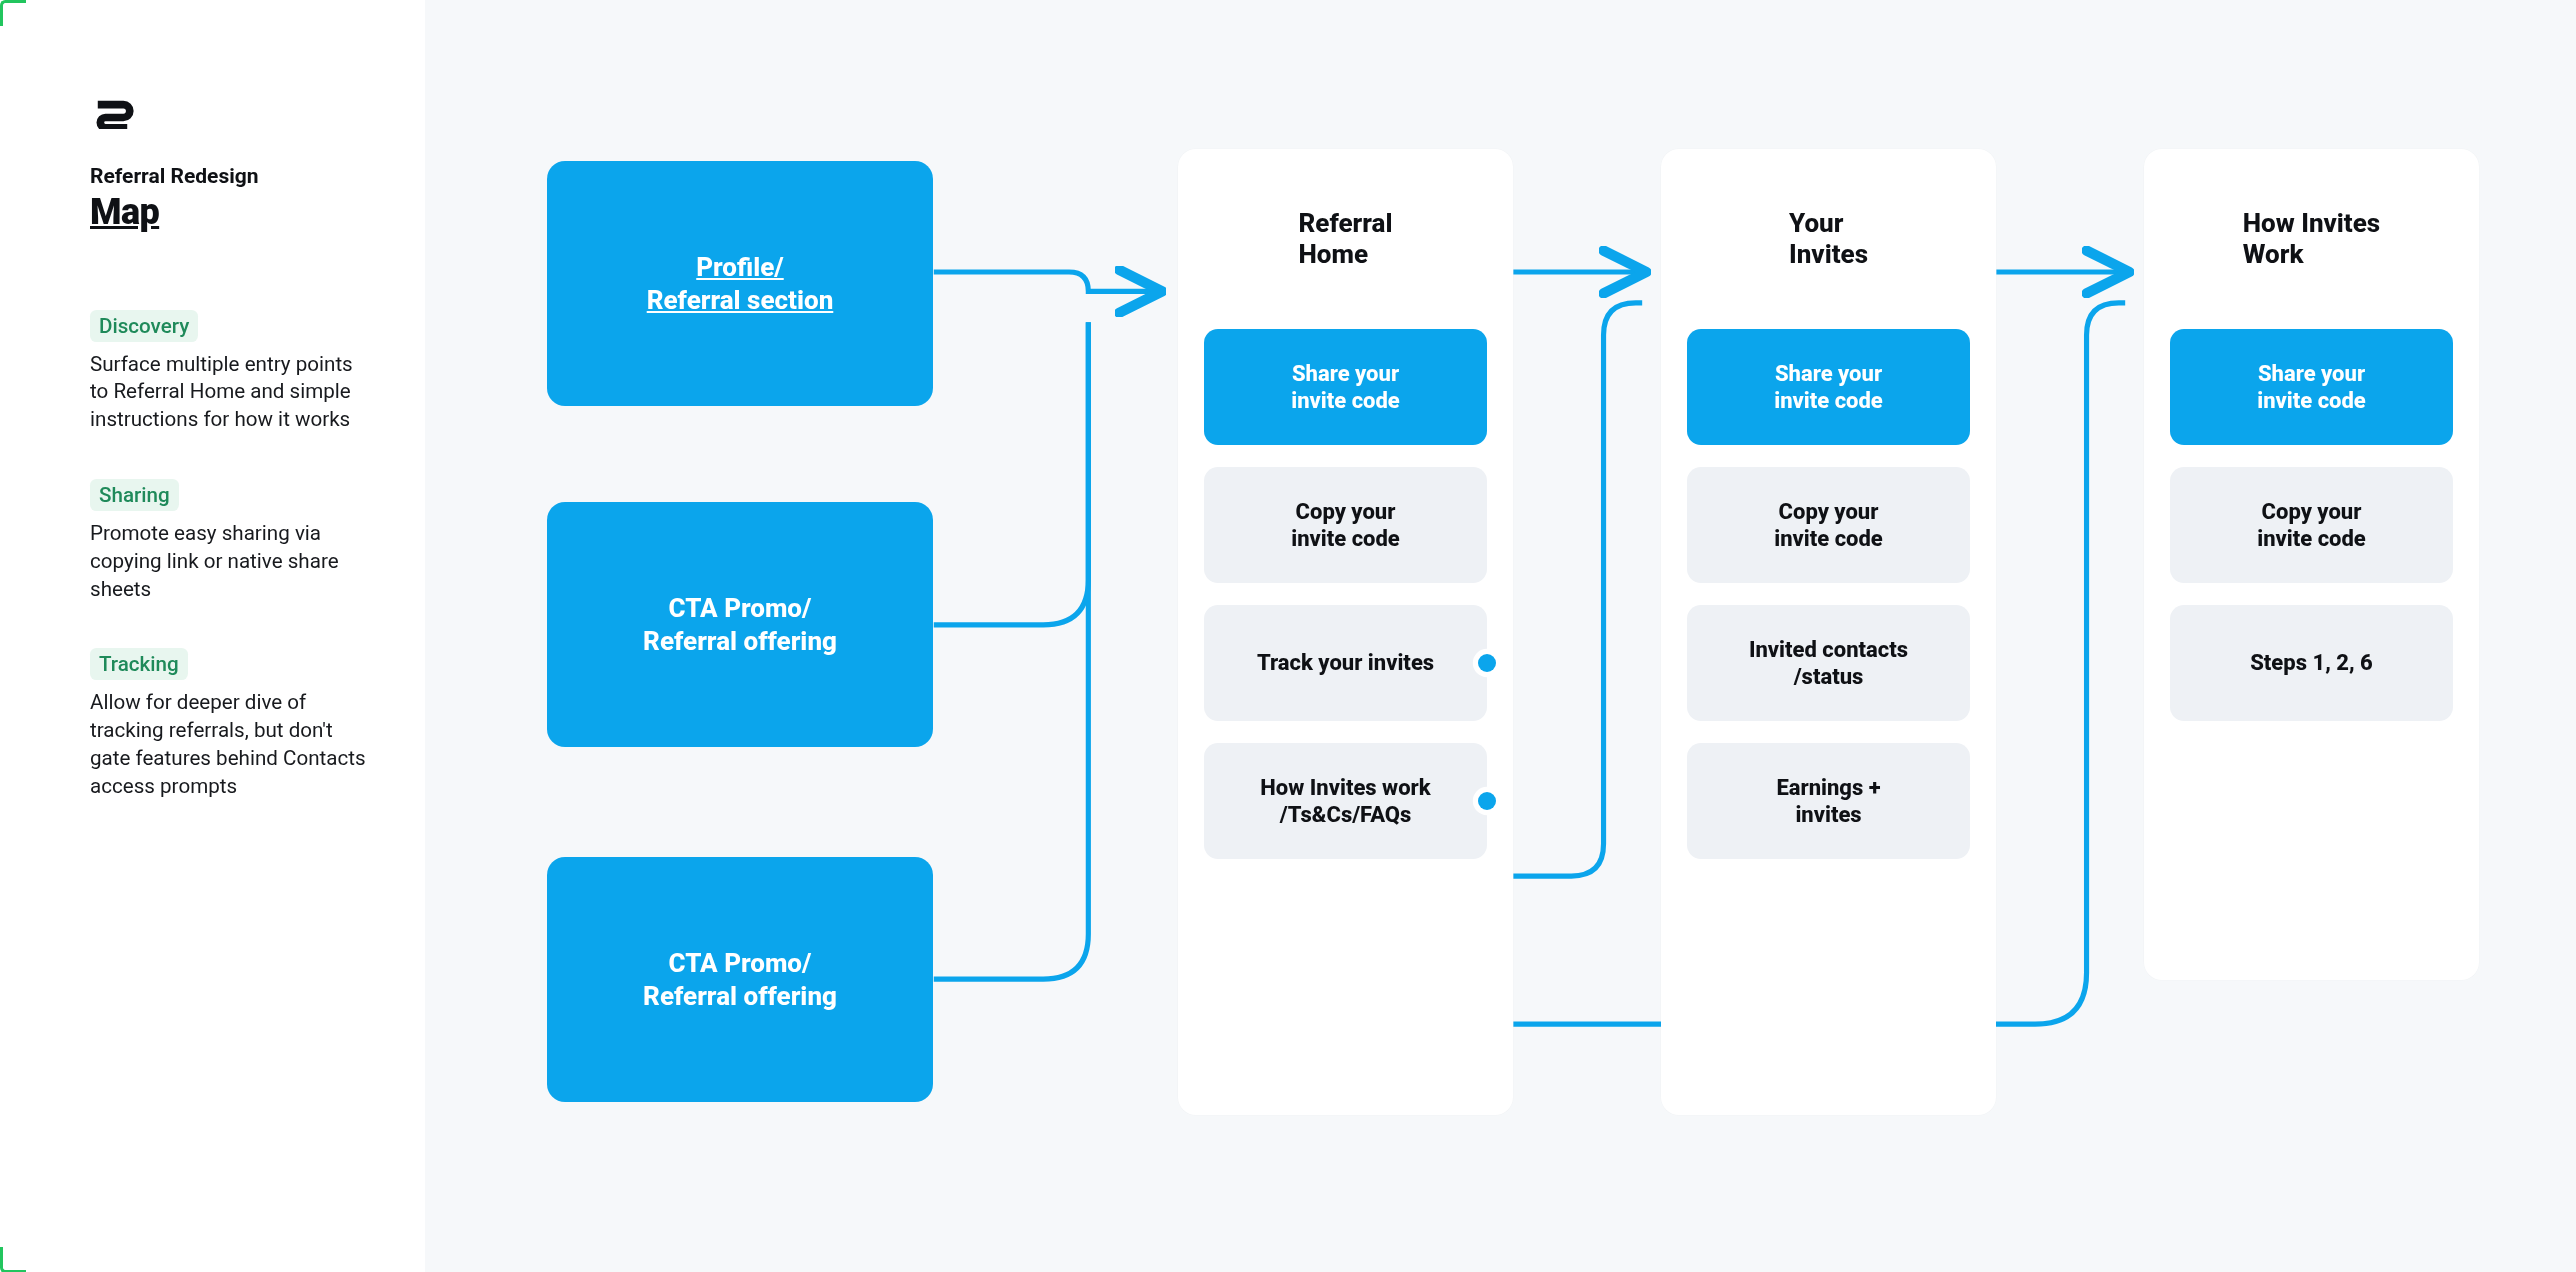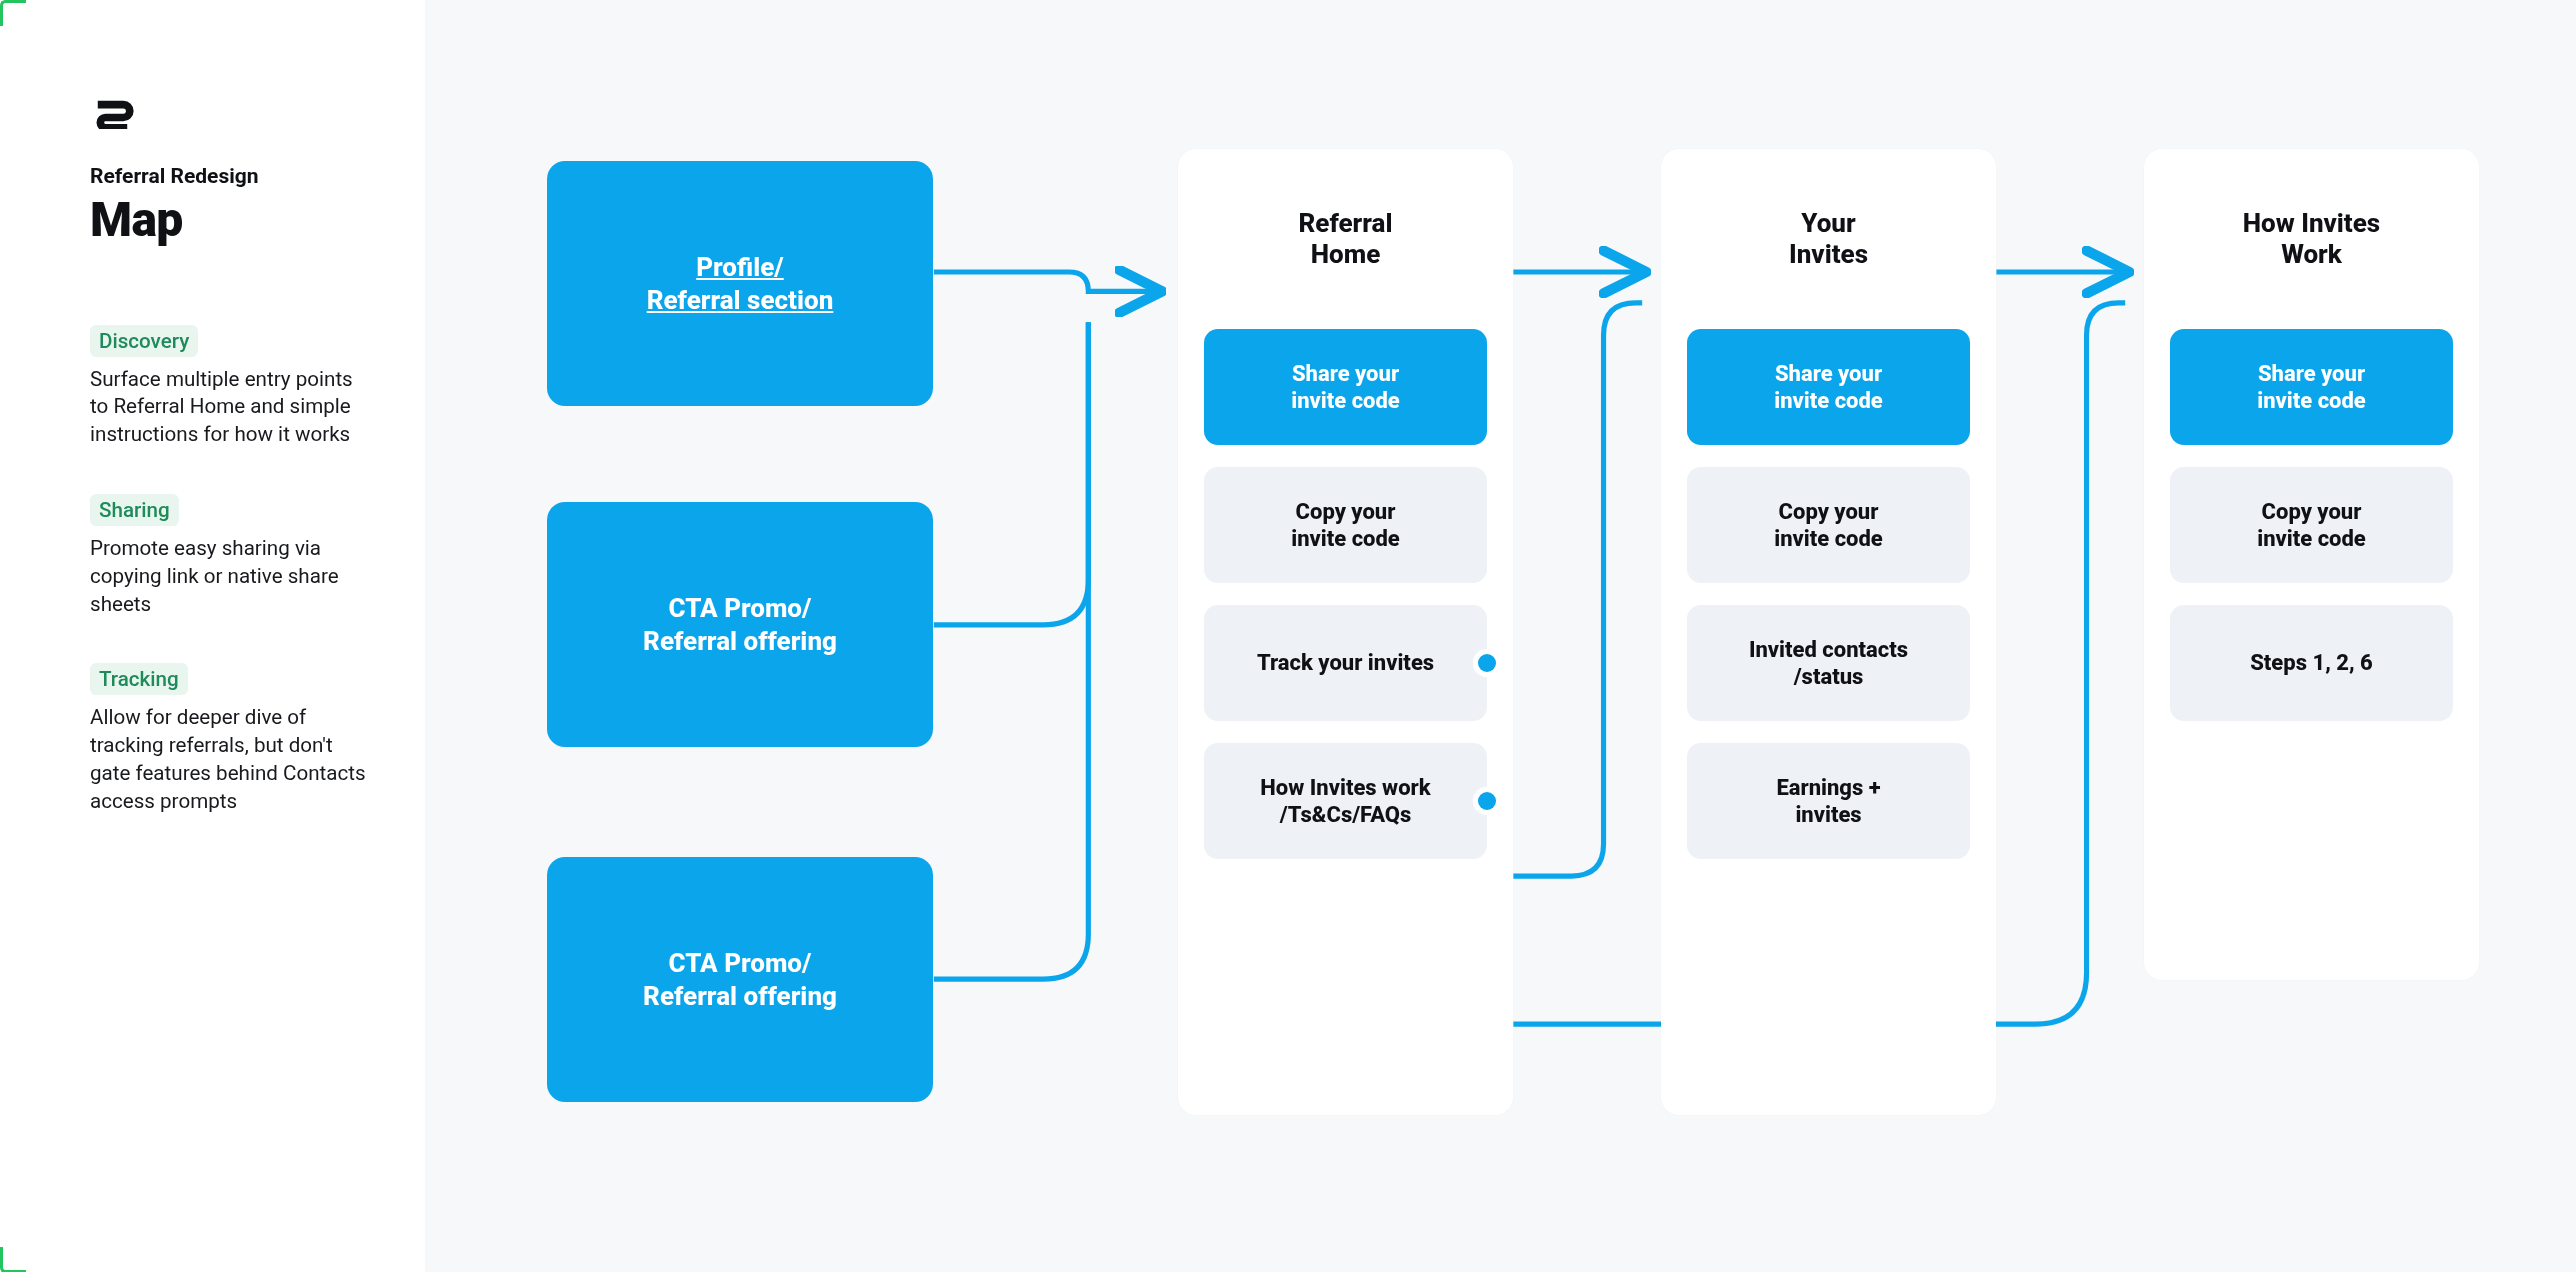--- a/index.html
+++ b/index.html
@@ -44,24 +44,25 @@
   }
   .logo {
     margin-bottom: 32px;
   }
   .subtitle {
     font-size: 21px;
     font-weight: 700;
     margin-bottom: 2.6px;
   }
   .title {
-    font-size: 48px;
+    font-size: 36px;
     font-weight: 900;
     letter-spacing: -0.6px;
     margin-bottom: 77px;
+    text-decoration: underline;
   }
   .section { margin-bottom: 45px; }
   .pill {
     display: inline-block;
     background: #e8f6ef;
     color: #1f8a5a;
     font-size: 20.6px;
     font-weight: 500;
     padding: 4px 9px;
     border-radius: 6.4px;
@@ -100,21 +101,21 @@
     font-size: 26px;
   }
   .card {
     position: absolute;
     background: #ffffff;
     border-radius: 18px;
     width: 335px;
     box-shadow: 0 0 0 0.6px rgba(0,0,0,0.02);
   }
   .card-title {
-    text-align: center;
+    text-align: left;
     font-size: 26px;
     font-weight: 800;
     line-height: 1.2;
     padding: 6.4px 13px;
     min-height: 180px;
     display: flex;
     align-items: center;
     justify-content: center;
   }
   .card-body {

